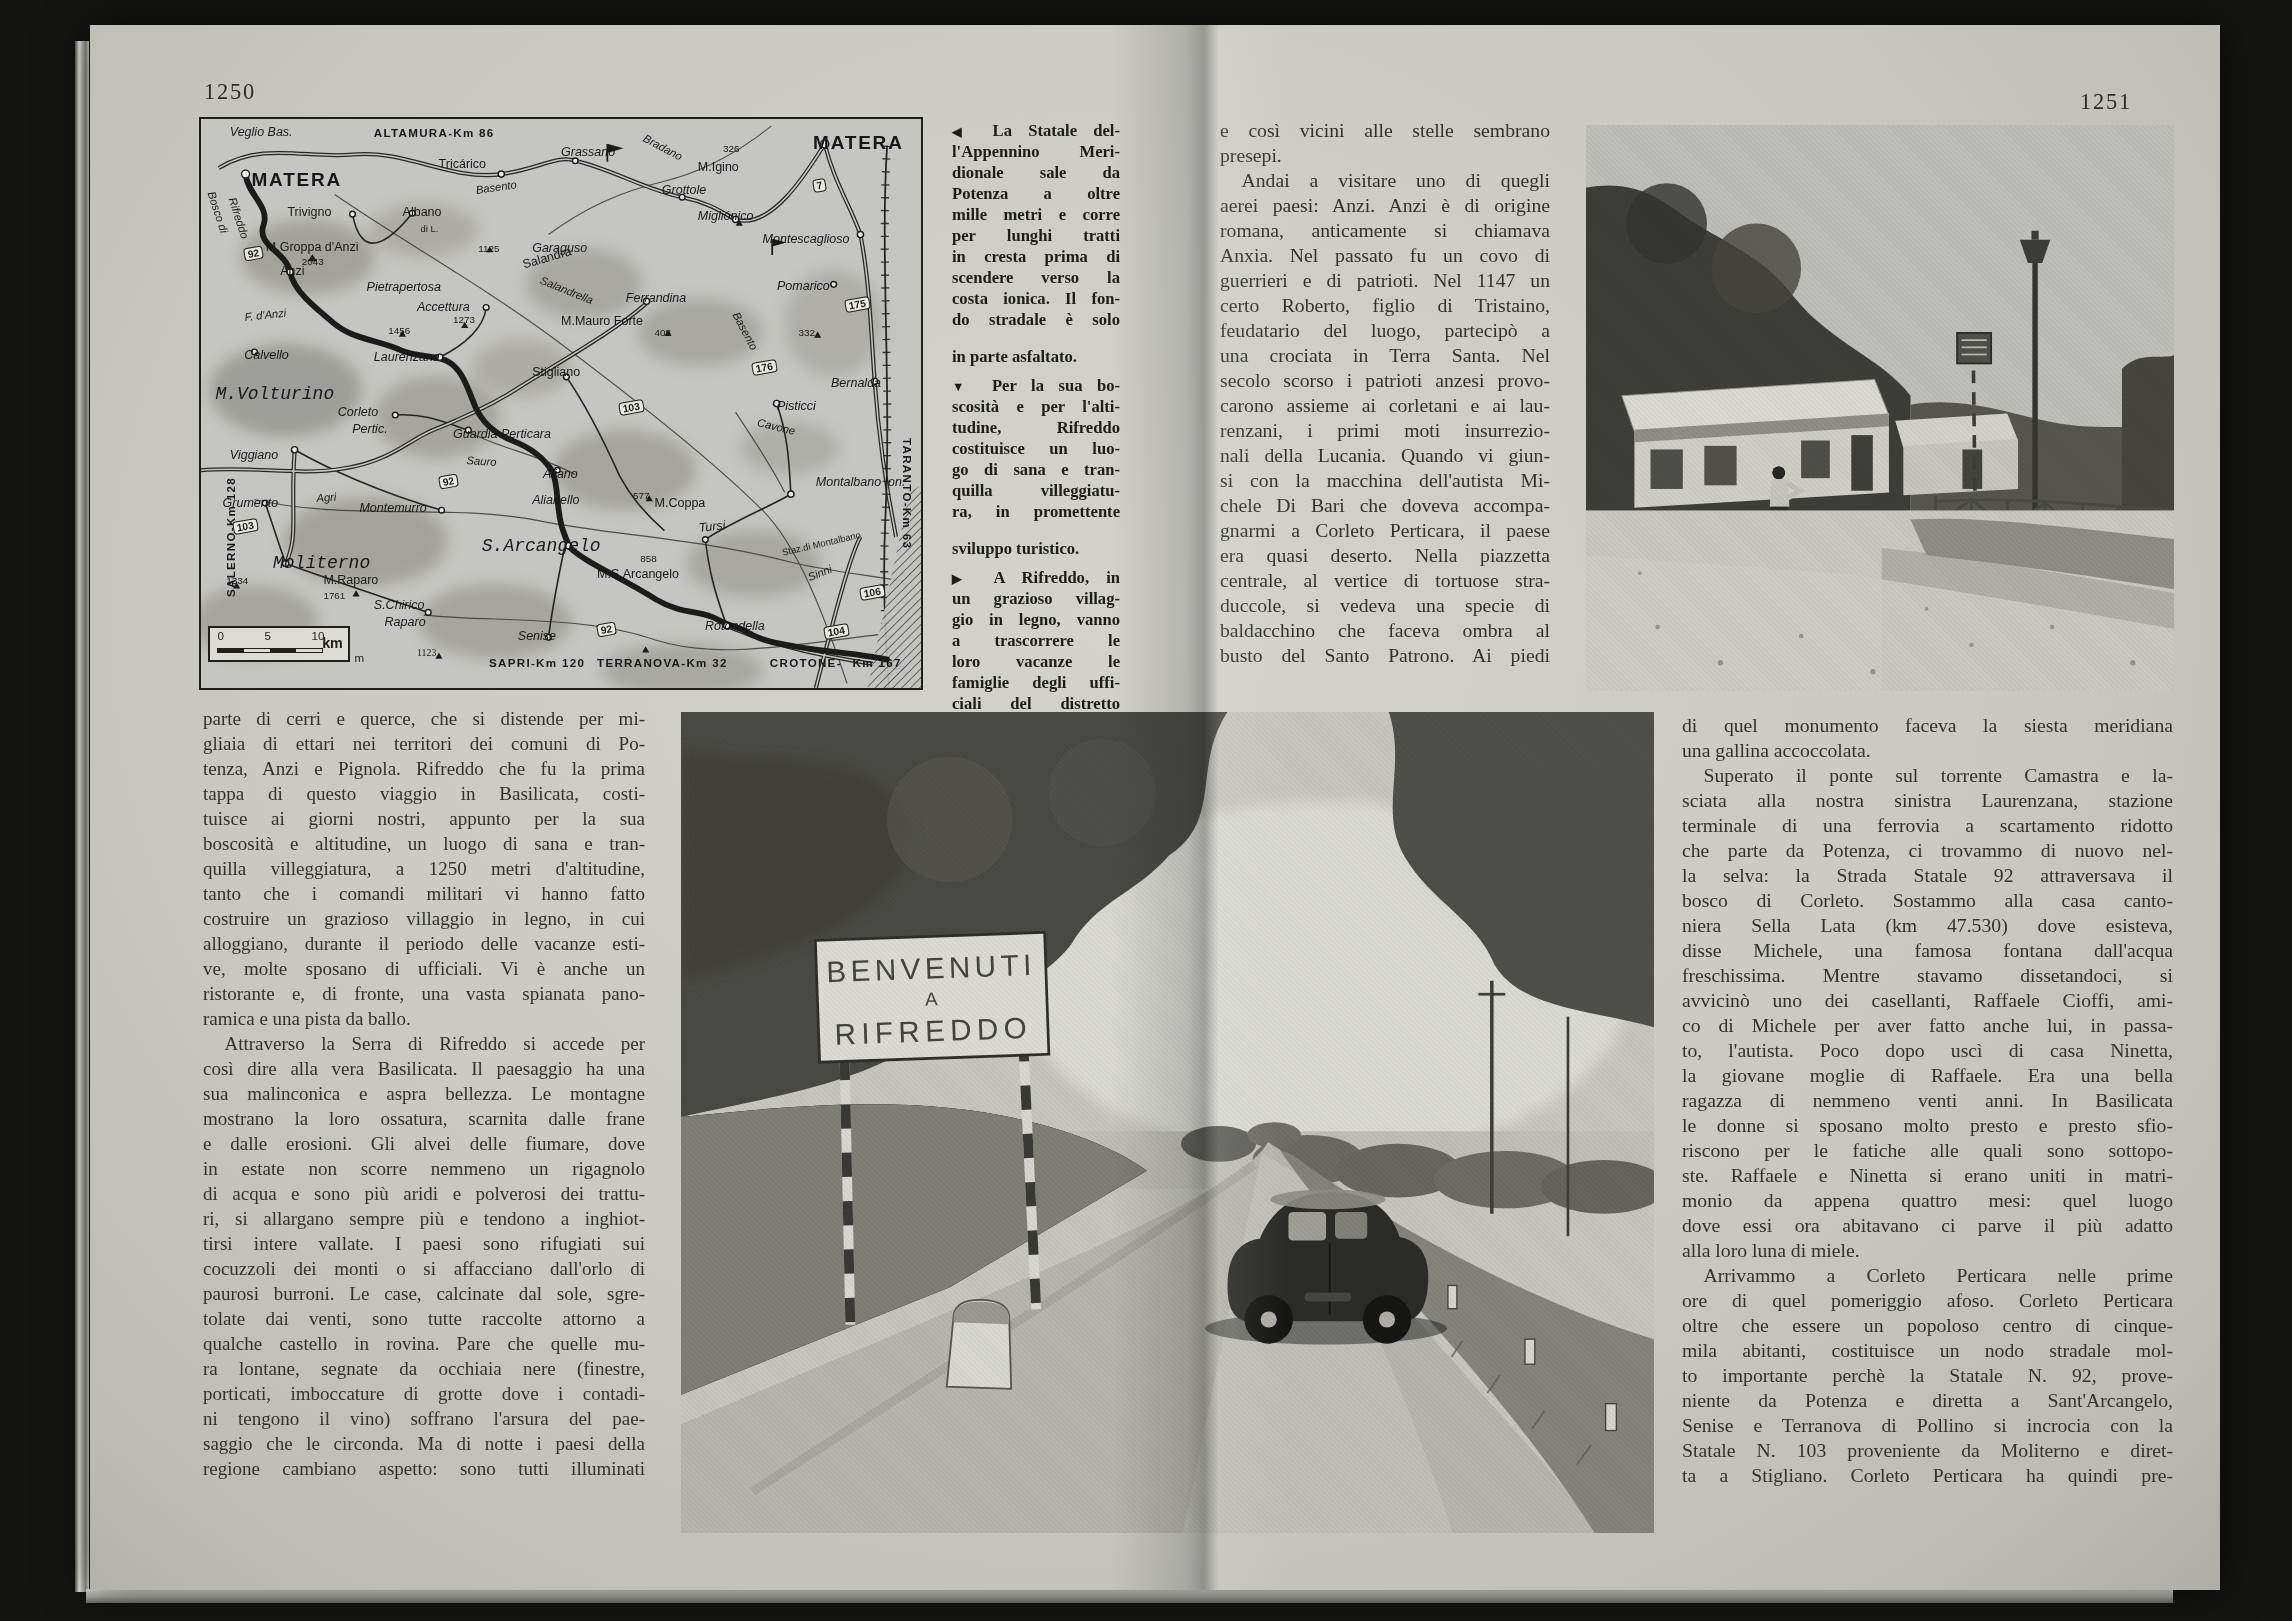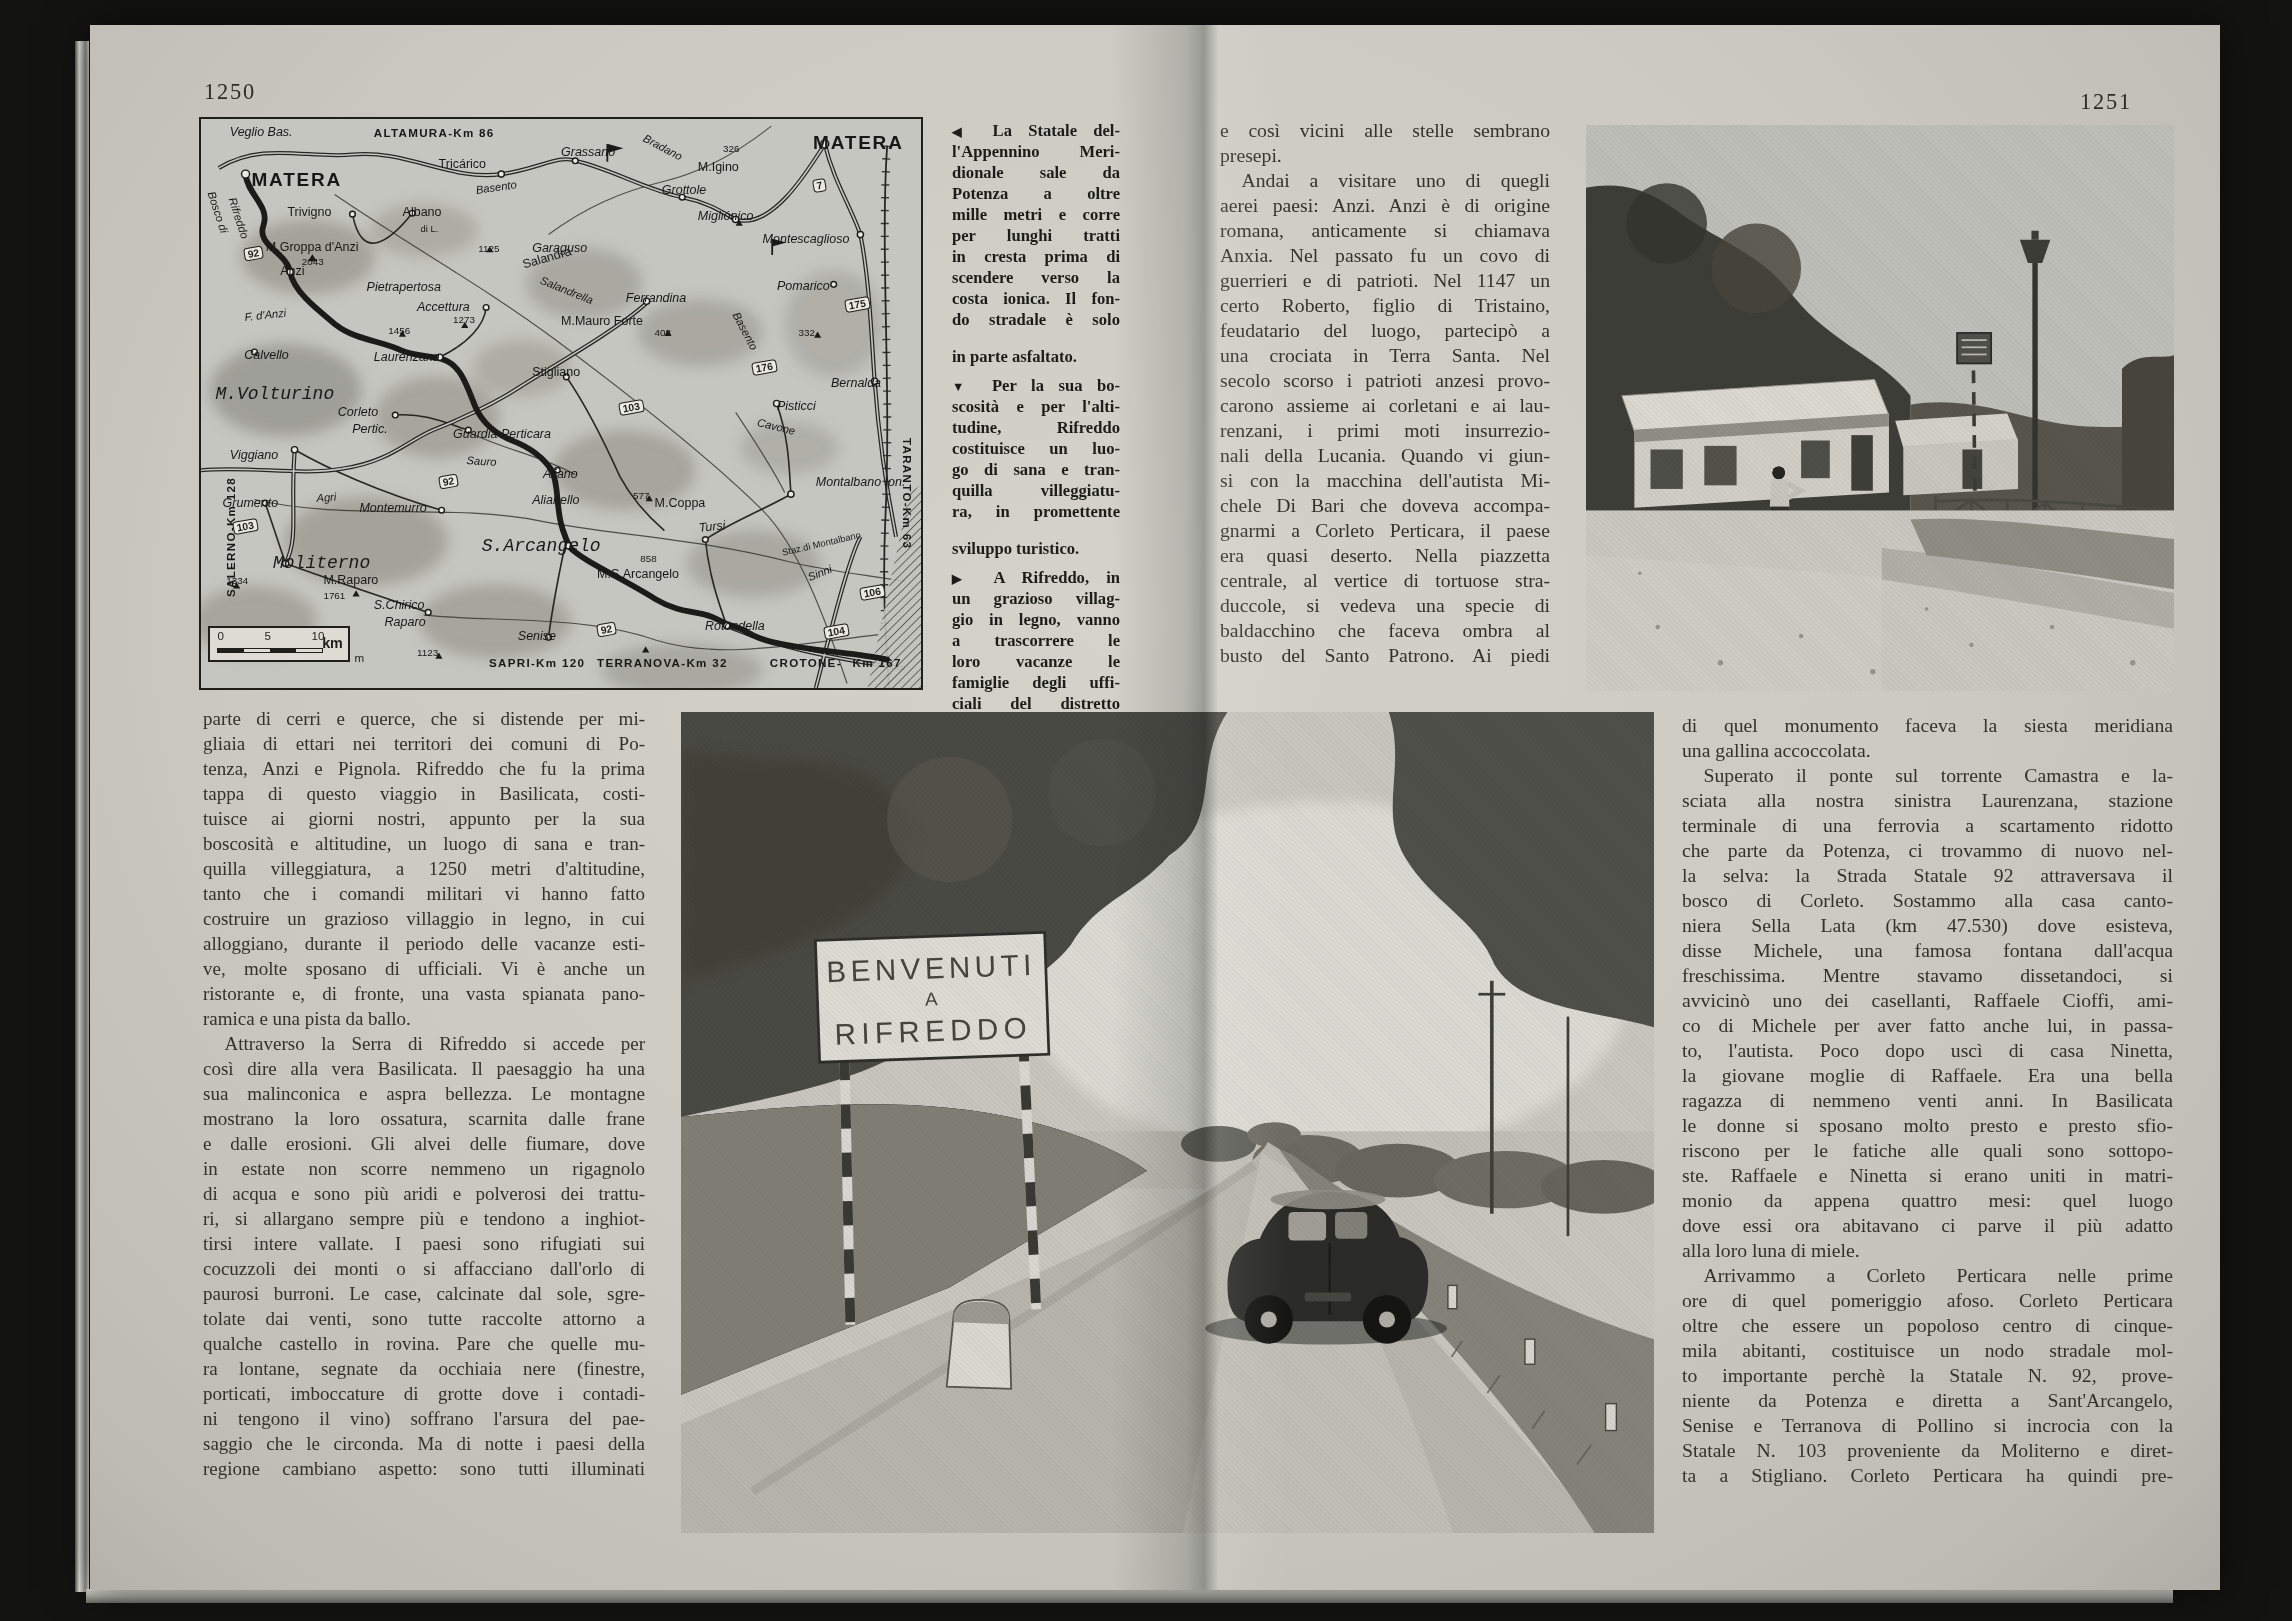--- a/index.html
+++ b/index.html
@@ -284,21 +284,21 @@
         <span class="ml k-peak" style="left: 61%; top: 76.2%;">858</span>
         <span class="ml k-town" style="left: 55%; top: 78.8%;">M.S.Arcangelo</span>
         <span class="ml k-river" style="left: 84%; top: 79.6%; transform: rotate(-22deg);">Sinni</span>
         <span class="ml k-big-i" style="left: 10%; top: 76.2%;">Moliterno</span>
         <span class="ml k-peak" style="left: 3.5%; top: 80.2%;">1334</span>
         <span class="ml k-town" style="left: 17%; top: 79.8%;">M.Raparo</span>
         <span class="ml k-peak" style="left: 17%; top: 82.8%;">1761</span>
         <span class="ml k-town-i" style="left: 24%; top: 84.2%;">S.Chirico</span>
         <span class="ml k-town-i" style="left: 25.5%; top: 87.2%;">Raparo</span>
         <span class="ml k-town-i" style="left: 44%; top: 89.6%;">Senise</span>
-        <span class="ml k-peak" style="left: 30%; top: 92.8%;">1123</span>
+        <span class="ml k-peak" style="left: 30%; top: 92.8%; font-family: Liberation Serif, serif;">1123</span>
         <span class="ml k-town-i" style="left: 70%; top: 87.8%;">Rotondella</span>
         <span class="ml k-edge-v" style="left: 3.2%; top: 84%; transform: rotate(-90deg);">SALERNO-Km 128</span>
         <span class="ml k-edge-v" style="left: 99%; top: 56%; transform: rotate(90deg);">TARANTO-Km 63</span>
         <span class="ml k-edge" style="left: 40%; top: 94.3%;">SAPRI-Km 120</span>
         <span class="ml k-edge" style="left: 55%; top: 94.3%;">TERRANOVA-Km 32</span>
         <span class="ml k-edge" style="left: 79%; top: 94.3%;">CROTONE-</span>
         <span class="ml k-edge" style="left: 90.5%; top: 94.3%;">Km 167</span>
         <span class="badge" style="left: 6%; top: 22.5%;">92</span>
         <span class="badge" style="left: 33%; top: 62.5%;">92</span>
         <span class="badge" style="left: 55%; top: 88.5%;">92</span>

